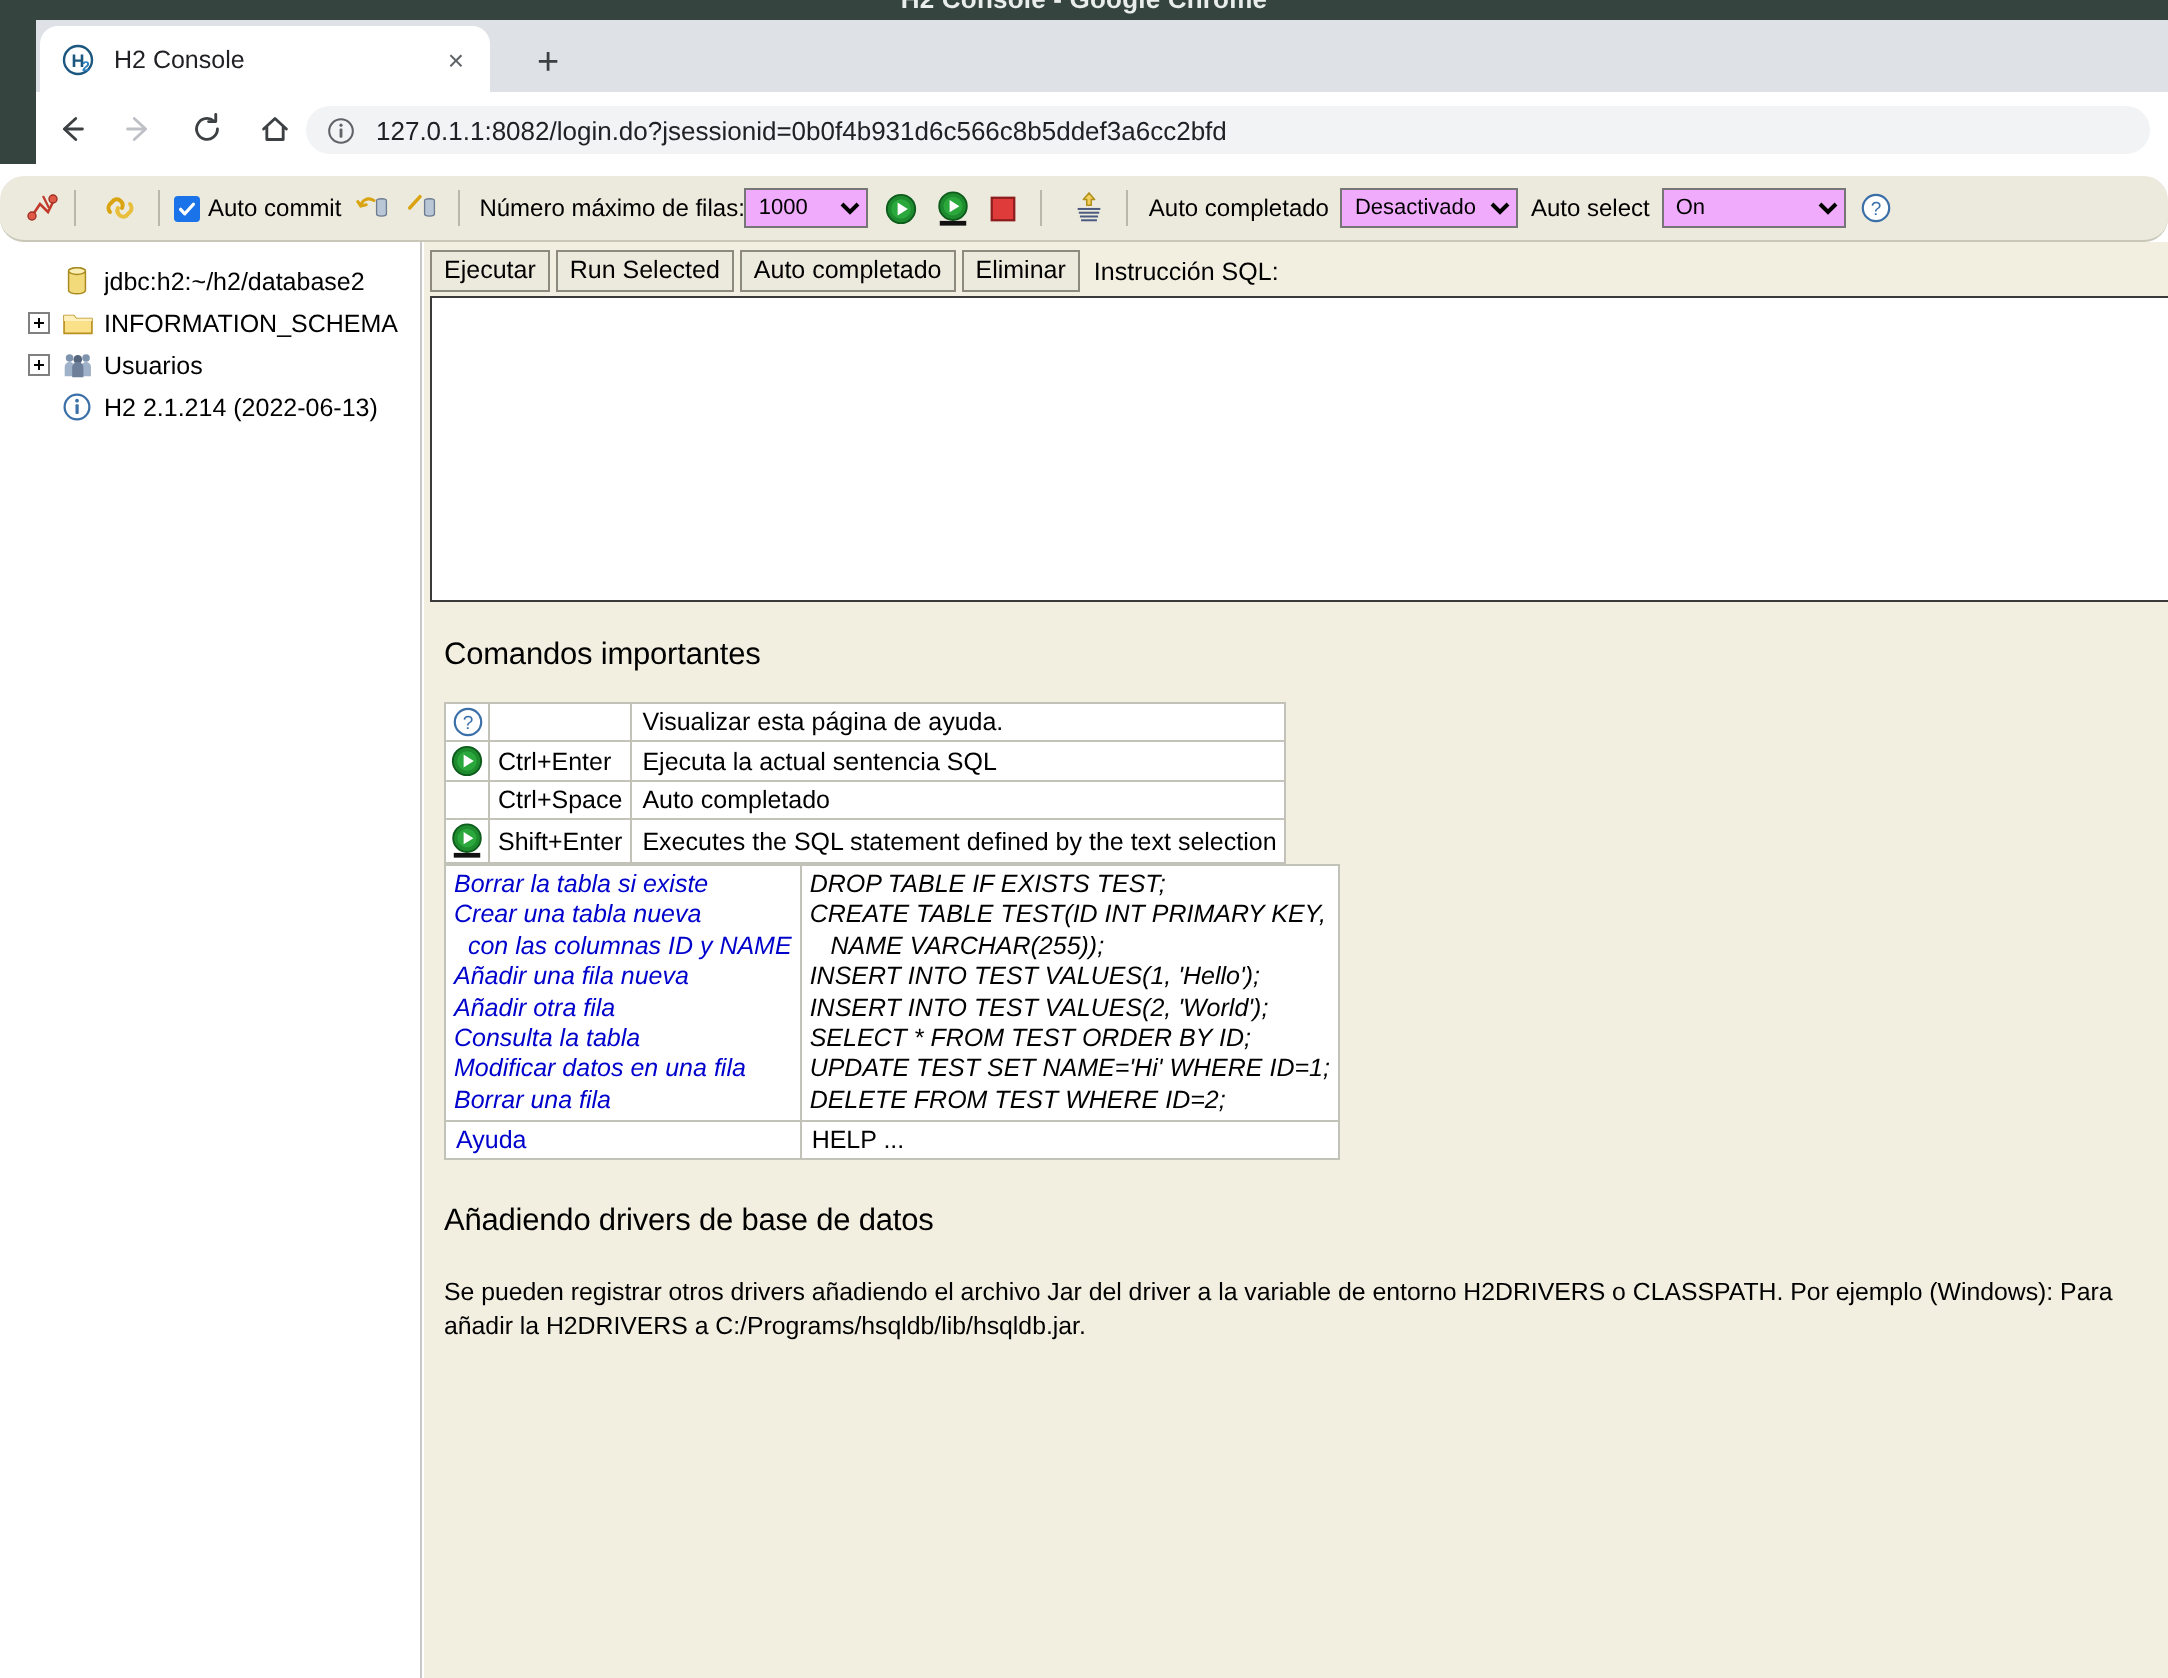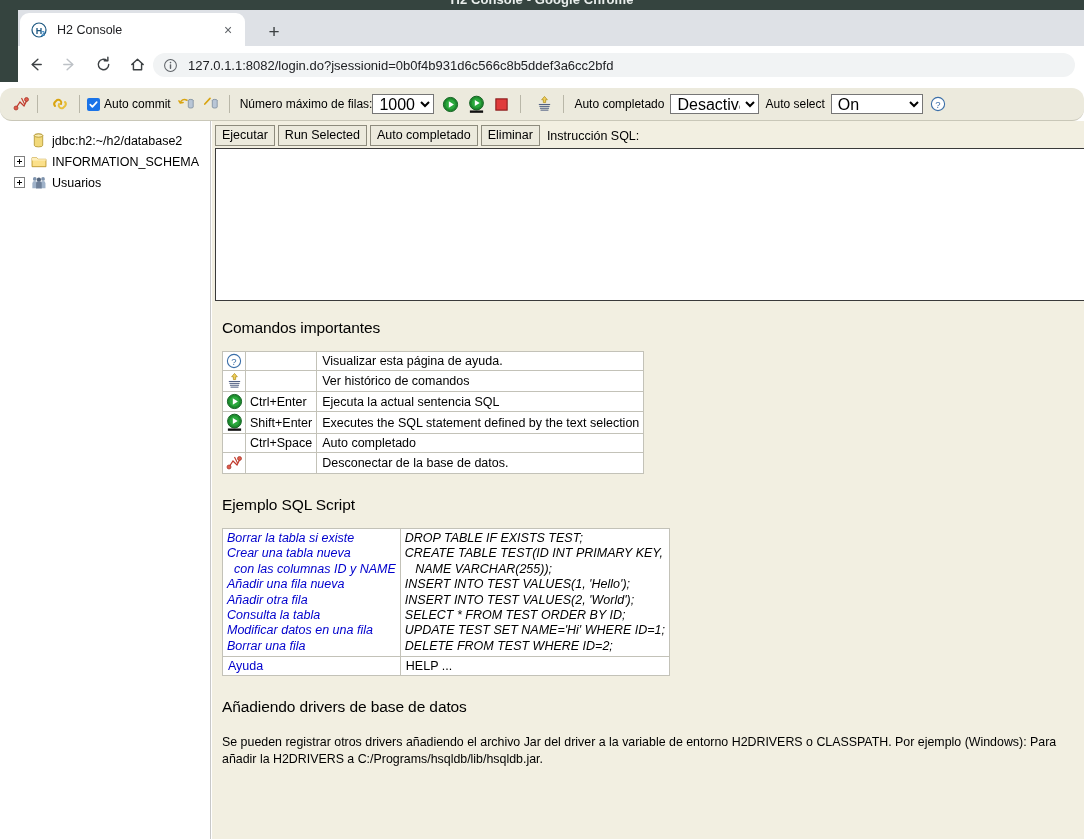--- a/index.html
+++ b/index.html
@@ -106,24 +106,24 @@
   #auto-commit-wrap { display: flex; align-items: center; }
   .chk {
     width: 13px; height: 13px; flex:0 0 13px;
     background: #1a73e8; border-radius: 2px;
     display: flex; align-items: center; justify-content: center;
     margin-right: 4px;
   }
   .chk svg { display:block; }
   select.h2sel {
     font-family: "Liberation Sans", sans-serif;
-    font-size: 16px;
+    font-size: 11px;
     height: 20px;
     border: 1px solid #767676;
-    background: #ffffff;
+    background: #f0abfc;
     color: #000;
     padding: 0 2px;
   }
   #rows-select { width: 62px; }
   #autocomplete-select { width: 89px; }
   #autoselect-select { width: 92px; }
 
   
   #sidebar {
     position: absolute; left: 0; top: 121px; width: 211px; height: 718px;
@@ -446,20 +446,31 @@
         <path d="M1.4 14 v-5 a2.6 2.6 0 0 1 5.2 0 v5 Z" fill="#9fb2c9"></path>
         <circle cx="12.8" cy="4.2" r="2" fill="#7e93ad"></circle>
         <path d="M10.2 14 v-5 a2.6 2.6 0 0 1 5.2 0 v5 Z" fill="#9fb2c9"></path>
         <circle cx="8.4" cy="5" r="2.3" fill="#54657c"></circle>
         <path d="M5.4 14.5 v-5.2 a3 3 0 0 1 6 0 v5.2 Z" fill="#6e8099"></path>
       </svg>
     </span>
     <span class="tree-label">Usuarios</span>
   </div>
 
+  <div class="tree-row">
+    <span class="tree-expander spacer"></span>
+    <span class="tree-icon">
+      <svg class="ico" width="15" height="15" viewBox="0 0 16 16">
+        <circle cx="8" cy="8" r="6.6" fill="#ffffff" stroke="#3b6fa8" stroke-width="1.2"></circle>
+        <circle cx="8" cy="4.6" r="1" fill="#3b6fa8"></circle>
+        <rect x="7.2" y="6.5" width="1.7" height="5.2" rx=".5" fill="#3b6fa8"></rect>
+      </svg>
+    </span>
+    <span class="tree-label">H2 2.1.214 (2022-06-13)</span>
+  </div>
 </div>
 
 <div id="content">
 
   <div id="sql-buttons">
     <button class="sqlbtn">Ejecutar</button>
     <button class="sqlbtn">Run Selected</button>
     <button class="sqlbtn">Auto completado</button>
     <button class="sqlbtn">Eliminar</button>
     <span id="sql-label">Instrucción SQL:</span>
@@ -479,91 +490,59 @@
               <svg class="ico" width="16" height="16" viewBox="0 0 16 16" style="margin:0 auto;">
                 <circle cx="8" cy="8" r="6.6" fill="#ffffff" stroke="#3b6fa8" stroke-width="1.1"></circle>
                 <text x="8" y="11.6" font-family="Liberation Sans, sans-serif" font-size="9.5" fill="#3b6fa8" text-anchor="middle">?</text>
               </svg>
             </span>
           </td>
           <td class="c-key"></td>
           <td class="c-desc">Visualizar esta página de ayuda.</td>
         </tr>
 
-        <tr>
-          <td class="c-icon">
-            <span>
-              <svg class="ico" width="17" height="18" viewBox="0 0 18 19" style="margin:0 auto;">
-                <path d="M9 1.5 L12 5 H10.2 V8 H7.8 V5 H6 Z" fill="#f0cf5a" stroke="#b08f1c" stroke-width=".8" stroke-linejoin="round"></path>
-                <g stroke="#4a5a80" stroke-width="1.05">
-                  <path d="M3 10 H15"></path>
-                    <path d="M3.6 12 H14.4"></path>
-                    <path d="M4.2 14 H13.8"></path>
-                    <path d="M4.8 16 H13.2"></path>
-                </g>
-              </svg>
-            </span>
-          </td>
-          <td class="c-key"></td>
-          <td class="c-desc">Ver histórico de comandos</td>
-        </tr>
 
         <tr>
           <td class="c-icon">
             <span>
               <svg class="ico" width="17" height="17" viewBox="0 0 18 18" style="margin:0 auto;">
                 <circle cx="9" cy="9" r="7.5" fill="#1e8b2e" stroke="#0d5c1c" stroke-width="1"></circle>
                 <circle cx="9" cy="9" r="5.2" fill="#2aa83c"></circle>
                 <path d="M7.2 5.6 L12.6 9 L7.2 12.4 Z" fill="#ffffff"></path>
               </svg>
             </span>
           </td>
           <td class="c-key">Ctrl+Enter</td>
           <td class="c-desc">Ejecuta la actual sentencia SQL</td>
+        </tr>
+
+        <tr>
+          <td class="c-icon">&nbsp;</td>
+          <td class="c-key">Ctrl+Space</td>
+          <td class="c-desc">Auto completado</td>
         </tr>
 
         <tr>
           <td class="c-icon">
             <span>
               <svg class="ico" width="17" height="19" viewBox="0 0 18 20" style="margin:0 auto;">
                 <circle cx="9" cy="8.5" r="7.3" fill="#1e8b2e" stroke="#0d5c1c" stroke-width="1"></circle>
                 <circle cx="9" cy="8.5" r="5" fill="#2aa83c"></circle>
                 <path d="M7.2 5.3 L12.4 8.5 L7.2 11.7 Z" fill="#ffffff"></path>
                 <rect x="2" y="16.3" width="14" height="2.5" fill="#111111"></rect>
               </svg>
             </span>
           </td>
           <td class="c-key">Shift+Enter</td>
           <td class="c-desc">Executes the SQL statement defined by the text selection</td>
         </tr>
 
-        <tr>
-          <td class="c-icon">&nbsp;</td>
-          <td class="c-key">Ctrl+Space</td>
-          <td class="c-desc">Auto completado</td>
-        </tr>
-
-        <tr>
-          <td class="c-icon">
-            <span>
-              <svg class="ico" width="18" height="18" viewBox="0 0 18 18" style="margin:0 auto;">
-                <path d="M4 13 L8 7 L12 11 L15 5" fill="none" stroke="#c0392b" stroke-width="1.3"></path>
-                <circle cx="4" cy="13" r="2" fill="#e05a4a" stroke="#a03225" stroke-width=".7"></circle>
-                <circle cx="14.5" cy="4.5" r="2" fill="#e05a4a" stroke="#a03225" stroke-width=".7"></circle>
-                <path d="M9.5 3 L12.5 9" stroke="#c0392b" stroke-width="1.1"></path>
-              </svg>
-            </span>
-          </td>
-          <td class="c-key"></td>
-          <td class="c-desc">Desconectar de la base de datos.</td>
-        </tr>
       </tbody>
     </table>
 
-    <h2 class="sec second">Ejemplo SQL Script</h2>
 
     <table class="h2tbl" id="script-table">
       <tbody>
         <tr>
           <td class="s-desc cellblock">
             <span class="ln blue">Borrar la tabla si existe</span>
             <span class="ln blue">Crear una tabla nueva</span>
             <span class="ln blue">  con las columnas ID y NAME</span>
             <span class="ln blue">Añadir una fila nueva</span>
             <span class="ln blue">Añadir otra fila</span>

